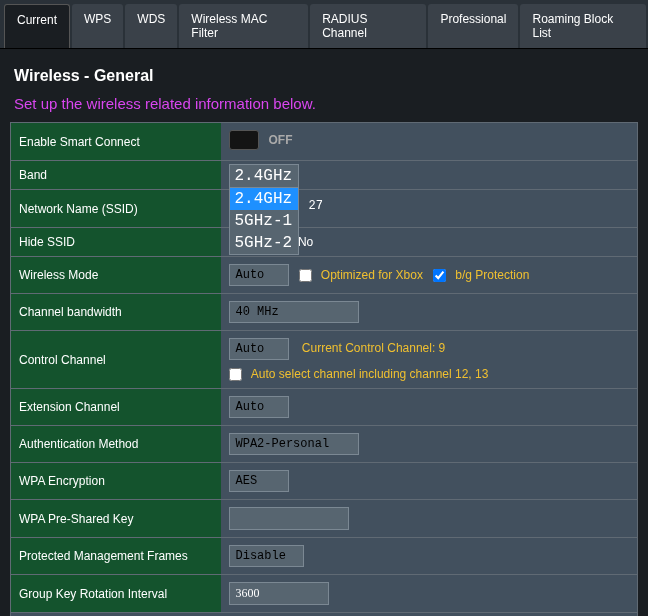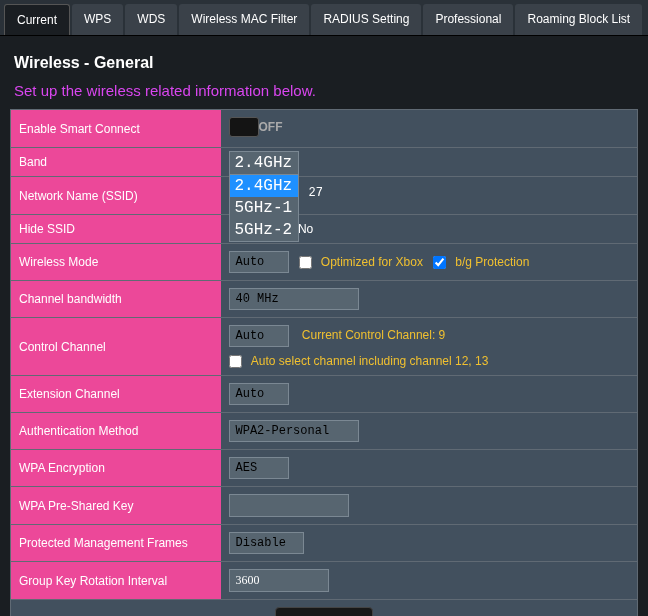--- a/index.html
+++ b/index.html
@@ -55,33 +55,33 @@
     }
     .form-table tr {
       border-bottom: 1px solid #606a74;
     }
     .form-table td {
       padding: 7px 8px;
       vertical-align: middle;
     }
     .form-table td.label {
       width: 210px;
-      background: #ec4899;
+      background: #14532d;
       color: #fff;
       font-size: 12px;
     }
     .form-table td.field {
       background: #42505e;
       color: #fff;
       position: relative;
     }
     .toggle {
       display: inline-flex;
       align-items: center;
-      gap: 0;
+      gap: 10px;
     }
     .toggle-switch {
       width: 30px;
       height: 20px;
       background: #141414;
       border-radius: 3px;
       border: 1px solid #555;
       display: inline-block;
     }
     .toggle-text {
@@ -164,21 +164,21 @@
     input[type=checkbox] { vertical-align: middle; }
   </style>
 </head>
 <body>
 
 <div class="tabs">
   <div class="tab active">Current</div>
   <div class="tab">WPS</div>
   <div class="tab">WDS</div>
   <div class="tab">Wireless MAC Filter</div>
-  <div class="tab">RADIUS Setting</div>
+  <div class="tab">RADIUS Channel</div>
   <div class="tab">Professional</div>
   <div class="tab">Roaming Block List</div>
 </div>
 
 <div class="content">
   <div class="page-title">Wireless - General</div>
   <div class="page-desc">Set up the wireless related information below.</div>
 
   <table class="form-table">
     <tbody>

